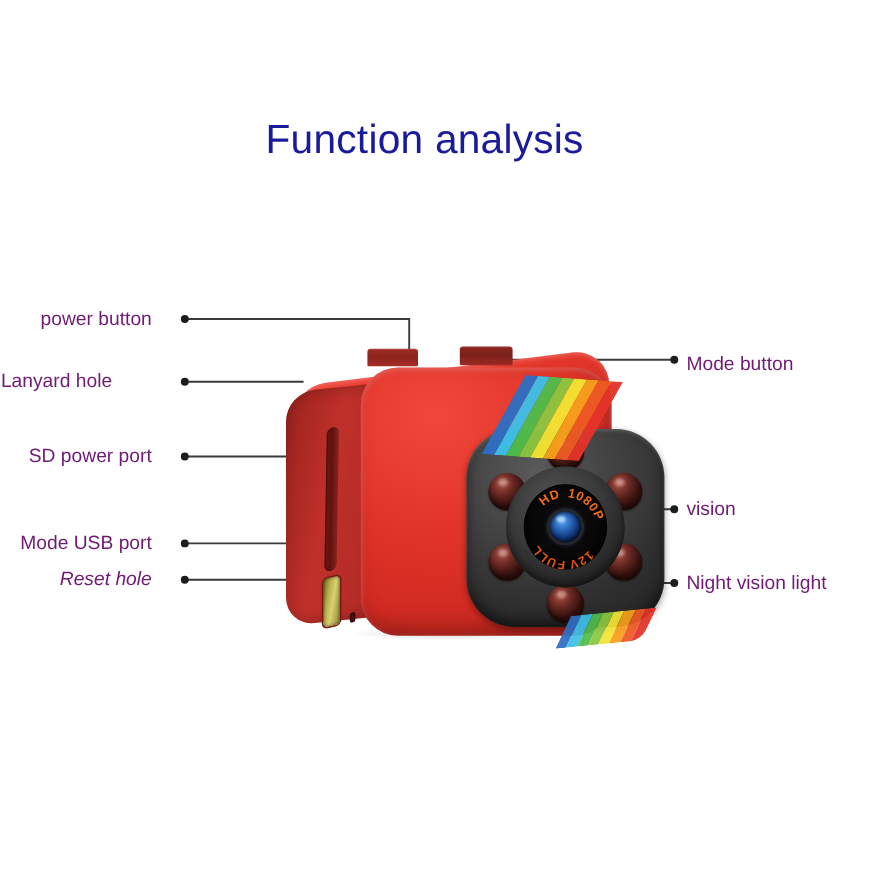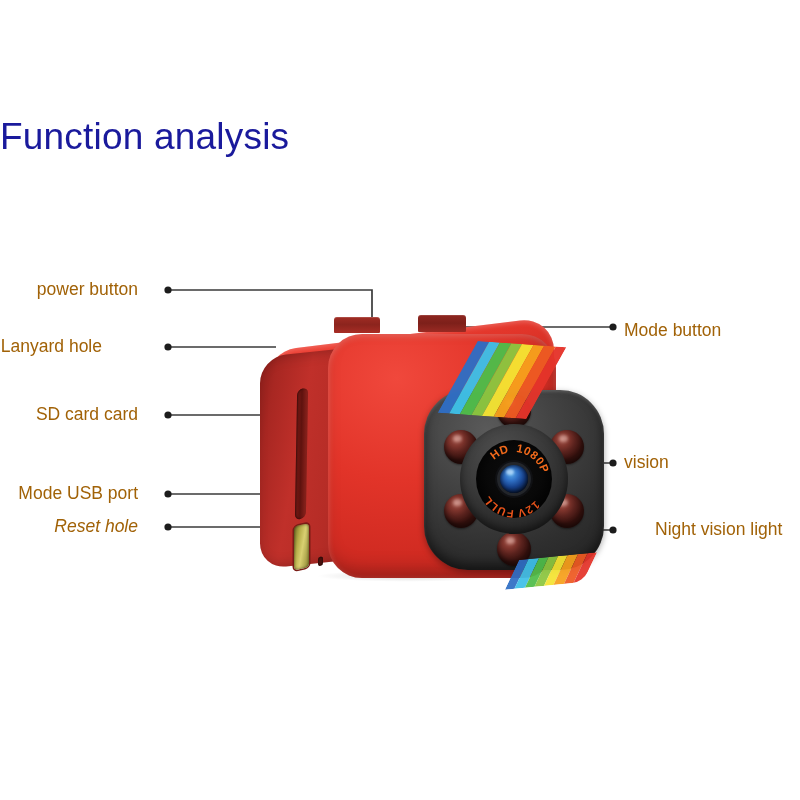--- a/index.html
+++ b/index.html
@@ -21,35 +21,35 @@
     top: 0;
     width: 800px;
     height: 800px;
     background: #ffffff;
   }
 
   
   #page-title {
     position: absolute;
     left: 0;
-    top: 116px;
+    top: 106px;
     width: 772px;
-    text-align: left;
+    text-align: center;
     font-size: 37px;
     letter-spacing: 0.2px;
     color: #1a1a9c;
     font-weight: 400;
     white-space: nowrap;
   }
 
   
   .callout-label {
     position: absolute;
     font-size: 17.5px;
-    color: #a16207;
+    color: #701a75;
     white-space: nowrap;
     line-height: 1;
   }
   .callout-label.left {
     text-align: right;
   }
   .callout-label.right {
     text-align: left;
   }
 
@@ -336,27 +336,27 @@
       <circle cx="168" cy="494" r="3.6"></circle>
       <circle cx="168" cy="527" r="3.6"></circle>
       <circle cx="613" cy="327" r="3.6"></circle>
       <circle cx="613" cy="463" r="3.6"></circle>
       <circle cx="613" cy="530" r="3.6"></circle>
     </g>
   </svg>
 
   <div class="callout-label left" style="right:662px; top:281px;">power button</div>
   <div class="callout-label left" style="right:698px; top:338px;">Lanyard hole</div>
-  <div class="callout-label left" style="right:662px; top:406px;">SD card card</div>
+  <div class="callout-label left" style="right:662px; top:406px;">SD power port</div>
   <div class="callout-label left" style="right:662px; top:485px;">Mode USB port</div>
   <div class="callout-label left" style="right:662px; top:518px;font-style:italic;">Reset hole</div>
 
   <div class="callout-label right" style="left:624px; top:322px;">Mode button</div>
   <div class="callout-label right" style="left:624px; top:454px;">vision</div>
-  <div class="callout-label right" style="left:624px; top:521px;margin-left:31px;">Night vision light</div>
+  <div class="callout-label right" style="left:624px; top:521px;">Night vision light</div>
 
   <div id="ground-shadow"></div>
 
   <div id="camera">
 
     <div id="body-cube">
       <div id="top-face"></div>
       <div id="left-face">
         <div id="lanyard-slot"></div>
         <div id="usb-port"></div>

